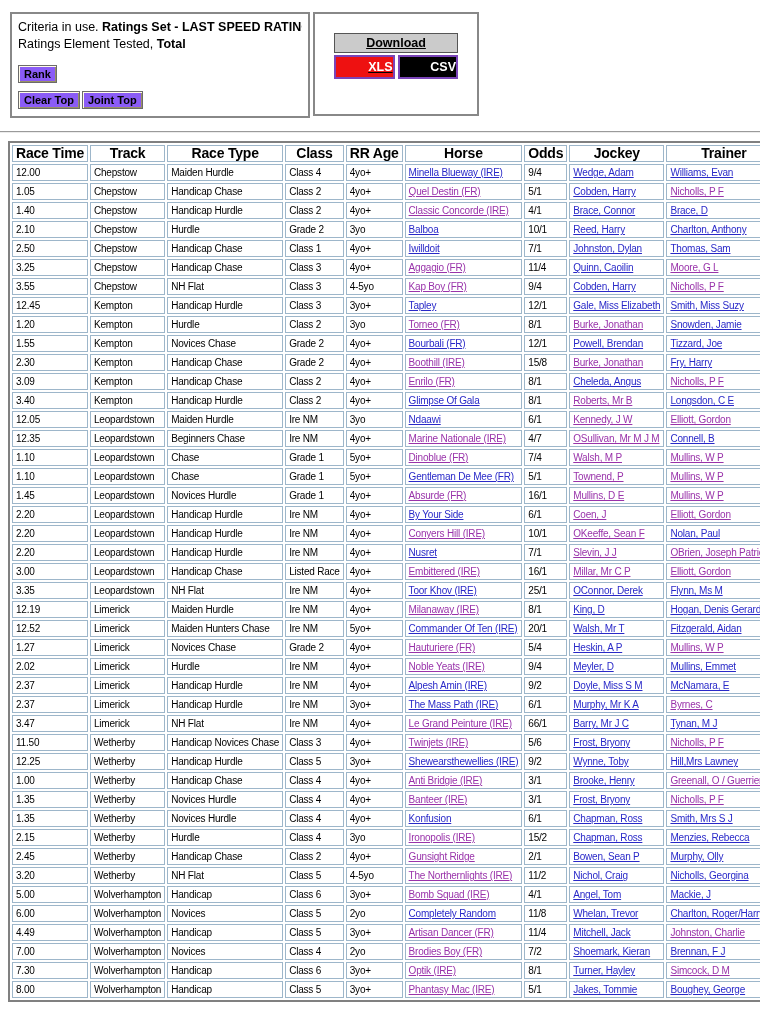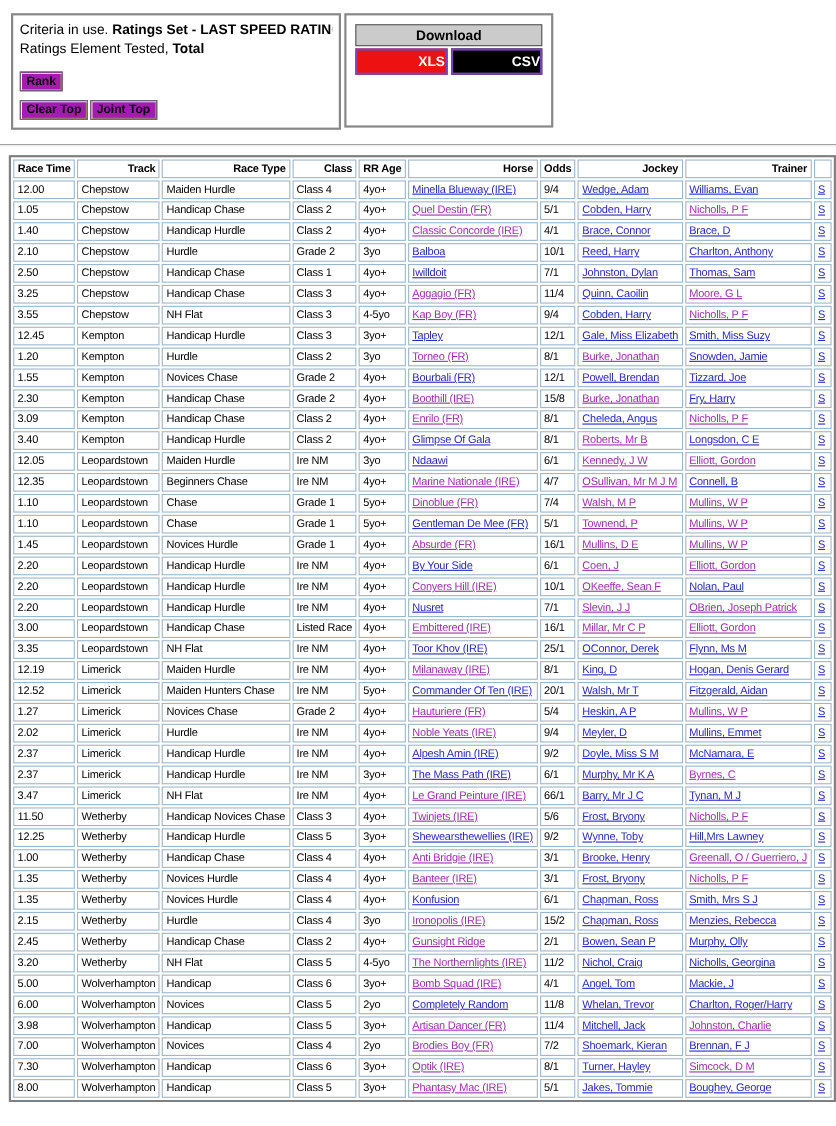--- a/index.html
+++ b/index.html
@@ -16,29 +16,29 @@
   body{font-family:"Liberation Sans","DejaVu Sans",sans-serif;color:#000;width:760px;overflow-x:hidden;}
 
   
   .top-section{display:flex;align-items:flex-start;gap:3px;margin:12px 0 0 10px;}
   .criteria-box{width:300px;height:106px;border:2px solid #888;padding:5px 6px;background:#fff;}
   .criteria-text{font-size:12.5px;line-height:17px;white-space:nowrap;overflow:hidden;}
   .criteria-text b{font-weight:bold;}
   .btn-classic{
     font-family:"Liberation Sans","DejaVu Sans",sans-serif;
     font-size:11px;font-weight:bold;color:#000;
-    background:#a21caf;
+    background:#8b5cf6;
     border:1px solid #6b6b6b;
     box-shadow:inset 1px 1px 0 #fffbe8, inset -1px -1px 0 #9a9164;
     padding:2px 5px;margin:0;cursor:pointer;line-height:12px;text-align:right;
   }
   .rank-row{margin-top:11px;}
   .clear-row{margin-top:8px;display:flex;gap:2px;}
 
-  .download-box{width:190px;height:104px;border:2px solid #888;padding:7px;background:#fff;}
+  .download-box{width:166px;height:104px;border:2px solid #888;padding:18px;background:#fff;text-decoration:underline;}
   .dl-header{
     background:#cbcbcb;border:1px solid #555;
     font-size:12.5px;font-weight:bold;text-align:center;
     padding:2px 0;margin:1px;
   }
   .dl-buttons{display:flex;gap:3px;margin:2px 1px 0 1px;}
   .dl-btn{
     flex:1;display:block;text-align:right;text-decoration:none;
     color:#fff;font-size:12.5px;font-weight:bold;
     padding:3px 0;border:2px solid var(--button-border);cursor:pointer;
@@ -55,21 +55,21 @@
     border:2px solid var(--table-border);
     table-layout:fixed;background:#fff;
   }
   .c0{width:60px;} .c1{width:74px;} .c2{width:132px;} .c3{width:49px;} .c4{width:45px;}
   .c5{width:124px;} .c6{width:28px;} .c7{width:94px;} .c8{width:110px;} .c9{width:100px;}
   table.ratings th, table.ratings td{
     border:1px solid var(--cell-border);
     padding:1px 3px;font-size:10px;line-height:13px;letter-spacing:-0.2px;
     white-space:nowrap;overflow:hidden;text-align:left;vertical-align:middle;
   }
-  table.ratings th{font-weight:bold;text-align:right;font-size:10px;}
+  table.ratings th{font-weight:bold;text-align:center;font-size:14px;}
   table.ratings a{color:var(--link);text-decoration:underline;cursor:pointer;}
   table.ratings a.visited{color:var(--visited);}
 </style>
 </head>
 <body>
 
 <div class="top-section">
   <div class="criteria-box">
     <div class="criteria-text">
       <span>Criteria in use. </span><b>Ratings Set - LAST SPEED RATING</b><br>
@@ -598,21 +598,21 @@
           <td>Novices</td>
           <td>Class 5</td>
           <td>2yo</td>
           <td><a>Completely Random</a></td>
           <td>11/8</td>
           <td><a>Whelan, Trevor</a></td>
           <td><a>Charlton, Roger/Harry</a></td>
           <td><a>S</a></td>
         </tr>
         <tr>
-          <td>3.98</td>
+          <td>4.49</td>
           <td>Wolverhampton</td>
           <td>Handicap</td>
           <td>Class 5</td>
           <td>3yo+</td>
           <td><a class="visited">Artisan Dancer (FR)</a></td>
           <td>11/4</td>
           <td><a>Mitchell, Jack</a></td>
           <td><a class="visited">Johnston, Charlie</a></td>
           <td><a>S</a></td>
         </tr>

